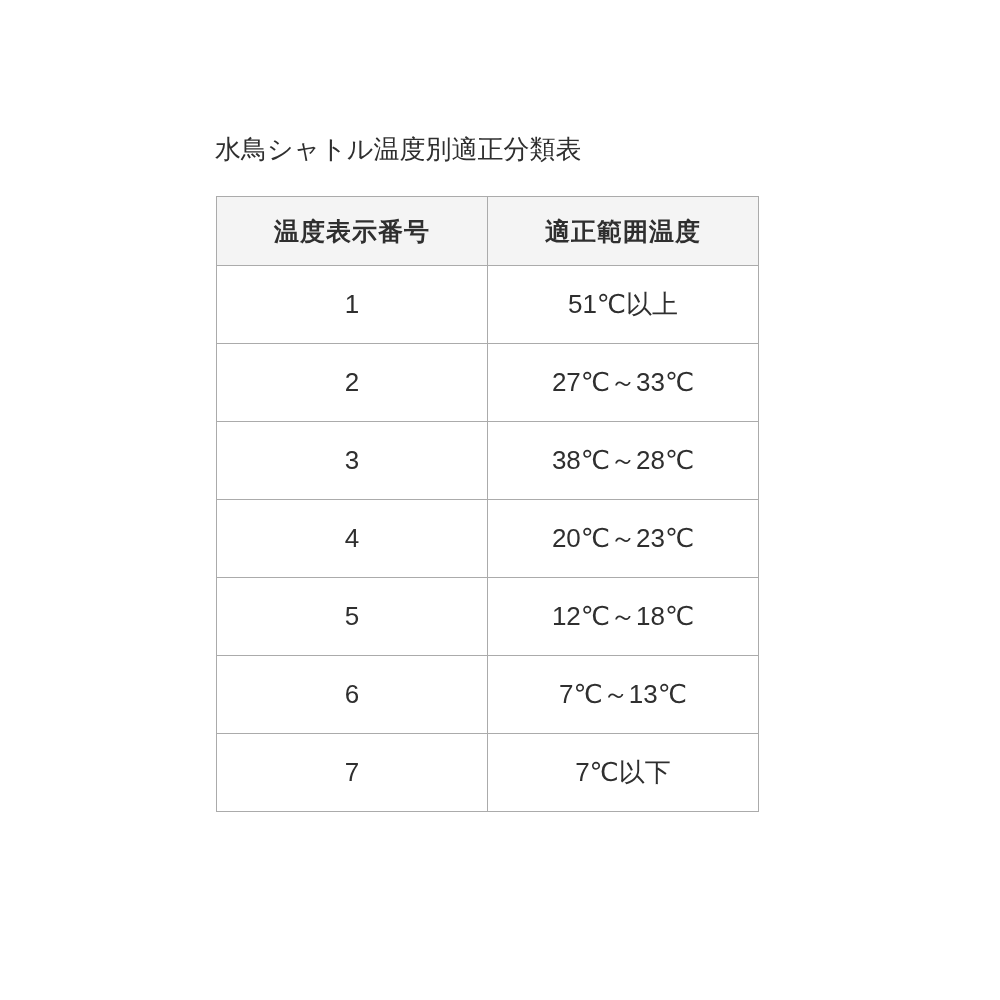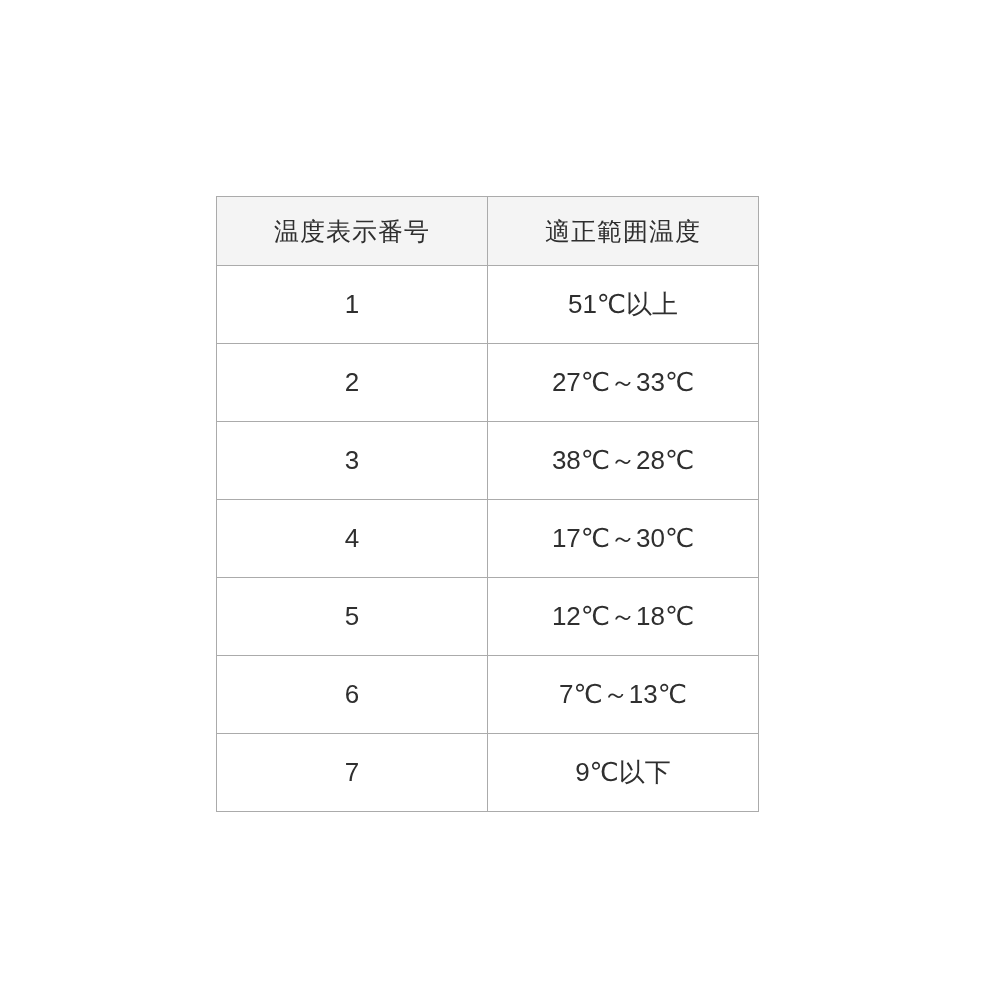--- a/index.html
+++ b/index.html
@@ -44,34 +44,35 @@
     border: 1px solid var(--border);
     text-align: center;
     vertical-align: middle;
     color: var(--text);
     width: 271px;
   }
   table.temp-table th {
     background: var(--header-bg);
     height: 69px;
     font-size: 25px;
-    font-weight: 400;
+    font-weight: 700;
     letter-spacing: 1px;
   }
   table.temp-table td {
     height: 78px;
     font-size: 26px;
     font-weight: 400;
   }
   td.cell-number { font-size: 25px; }
 </style>
 </head>
 <body>
 
 <div class="page">
+  <div class="doc-title">水鳥シャトル温度別適正分類表</div>
 
   <table class="temp-table">
     <thead>
       <tr>
         <th>温度表示番号</th>
         <th>適正範囲温度</th>
       </tr>
     </thead>
     <tbody id="table-body">
         <tr>
@@ -81,29 +82,29 @@
         <tr>
           <td class="cell-number">2</td>
           <td class="cell-range">27℃～33℃</td>
         </tr>
         <tr>
           <td class="cell-number">3</td>
           <td class="cell-range">38℃～28℃</td>
         </tr>
         <tr>
           <td class="cell-number">4</td>
-          <td class="cell-range">17℃～30℃</td>
+          <td class="cell-range">20℃～23℃</td>
         </tr>
         <tr>
           <td class="cell-number">5</td>
           <td class="cell-range">12℃～18℃</td>
         </tr>
         <tr>
           <td class="cell-number">6</td>
           <td class="cell-range">7℃～13℃</td>
         </tr>
         <tr>
           <td class="cell-number">7</td>
-          <td class="cell-range">9℃以下</td>
+          <td class="cell-range">7℃以下</td>
         </tr>
       </tbody>
   </table>
 </div>
 
 </body></html>

